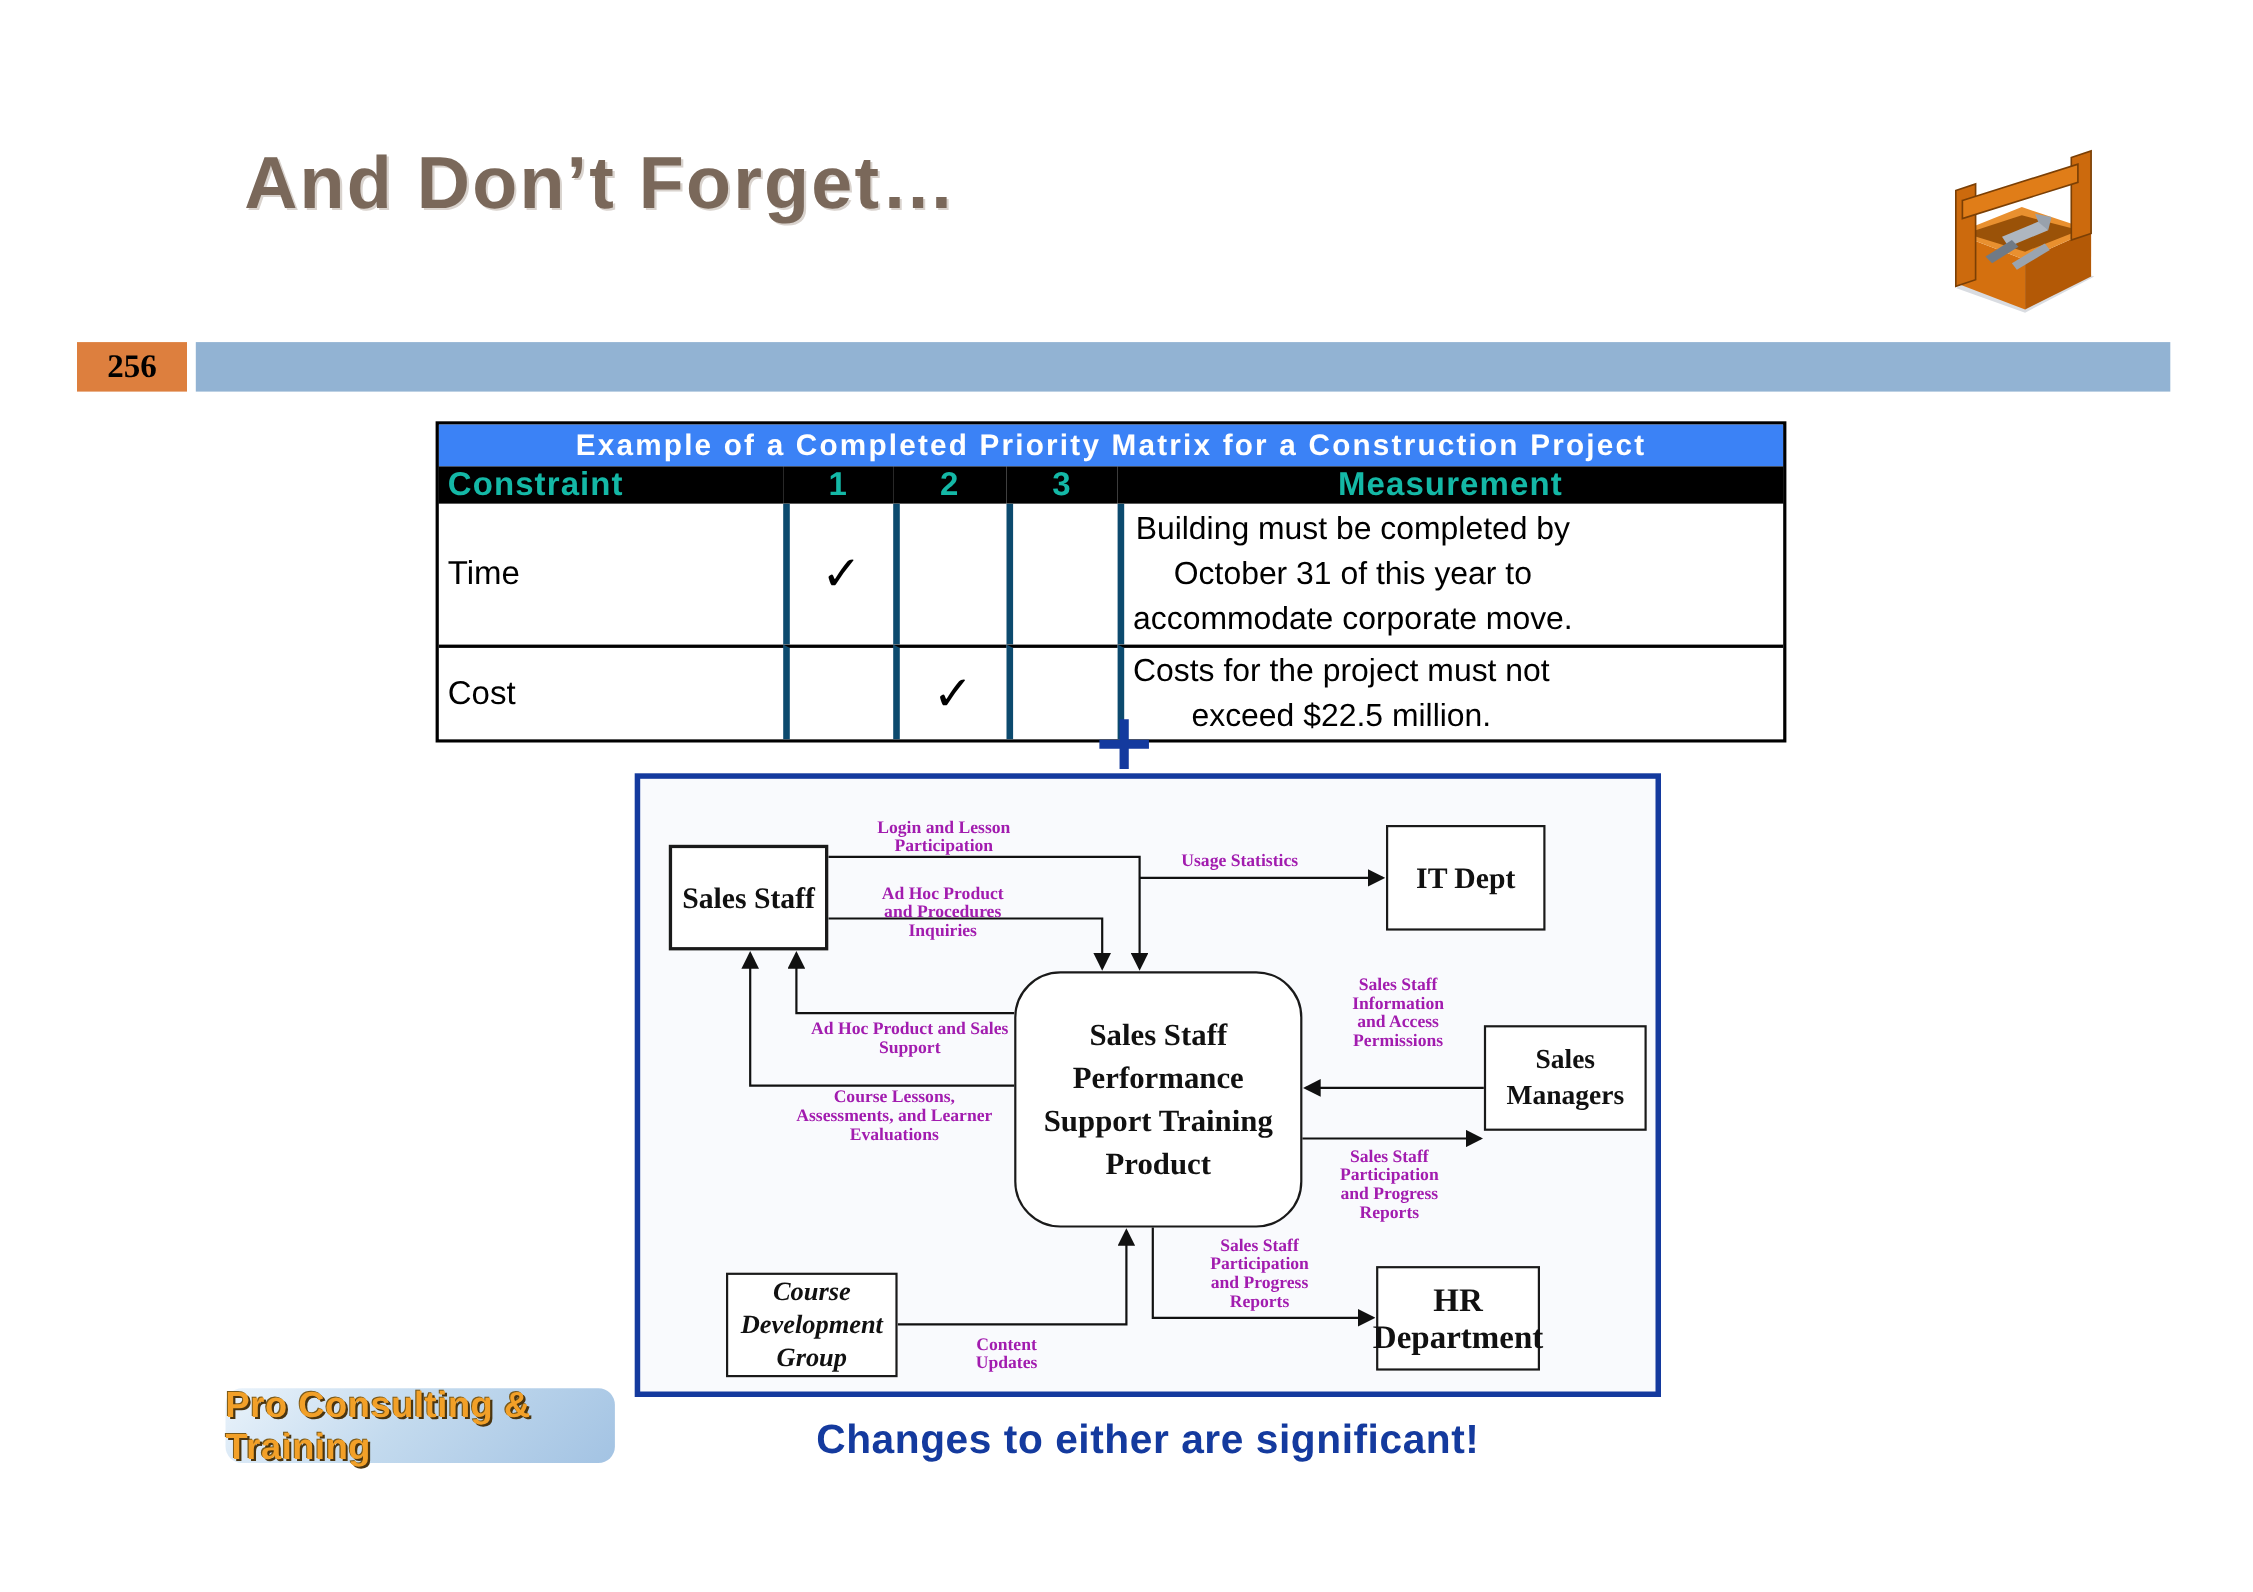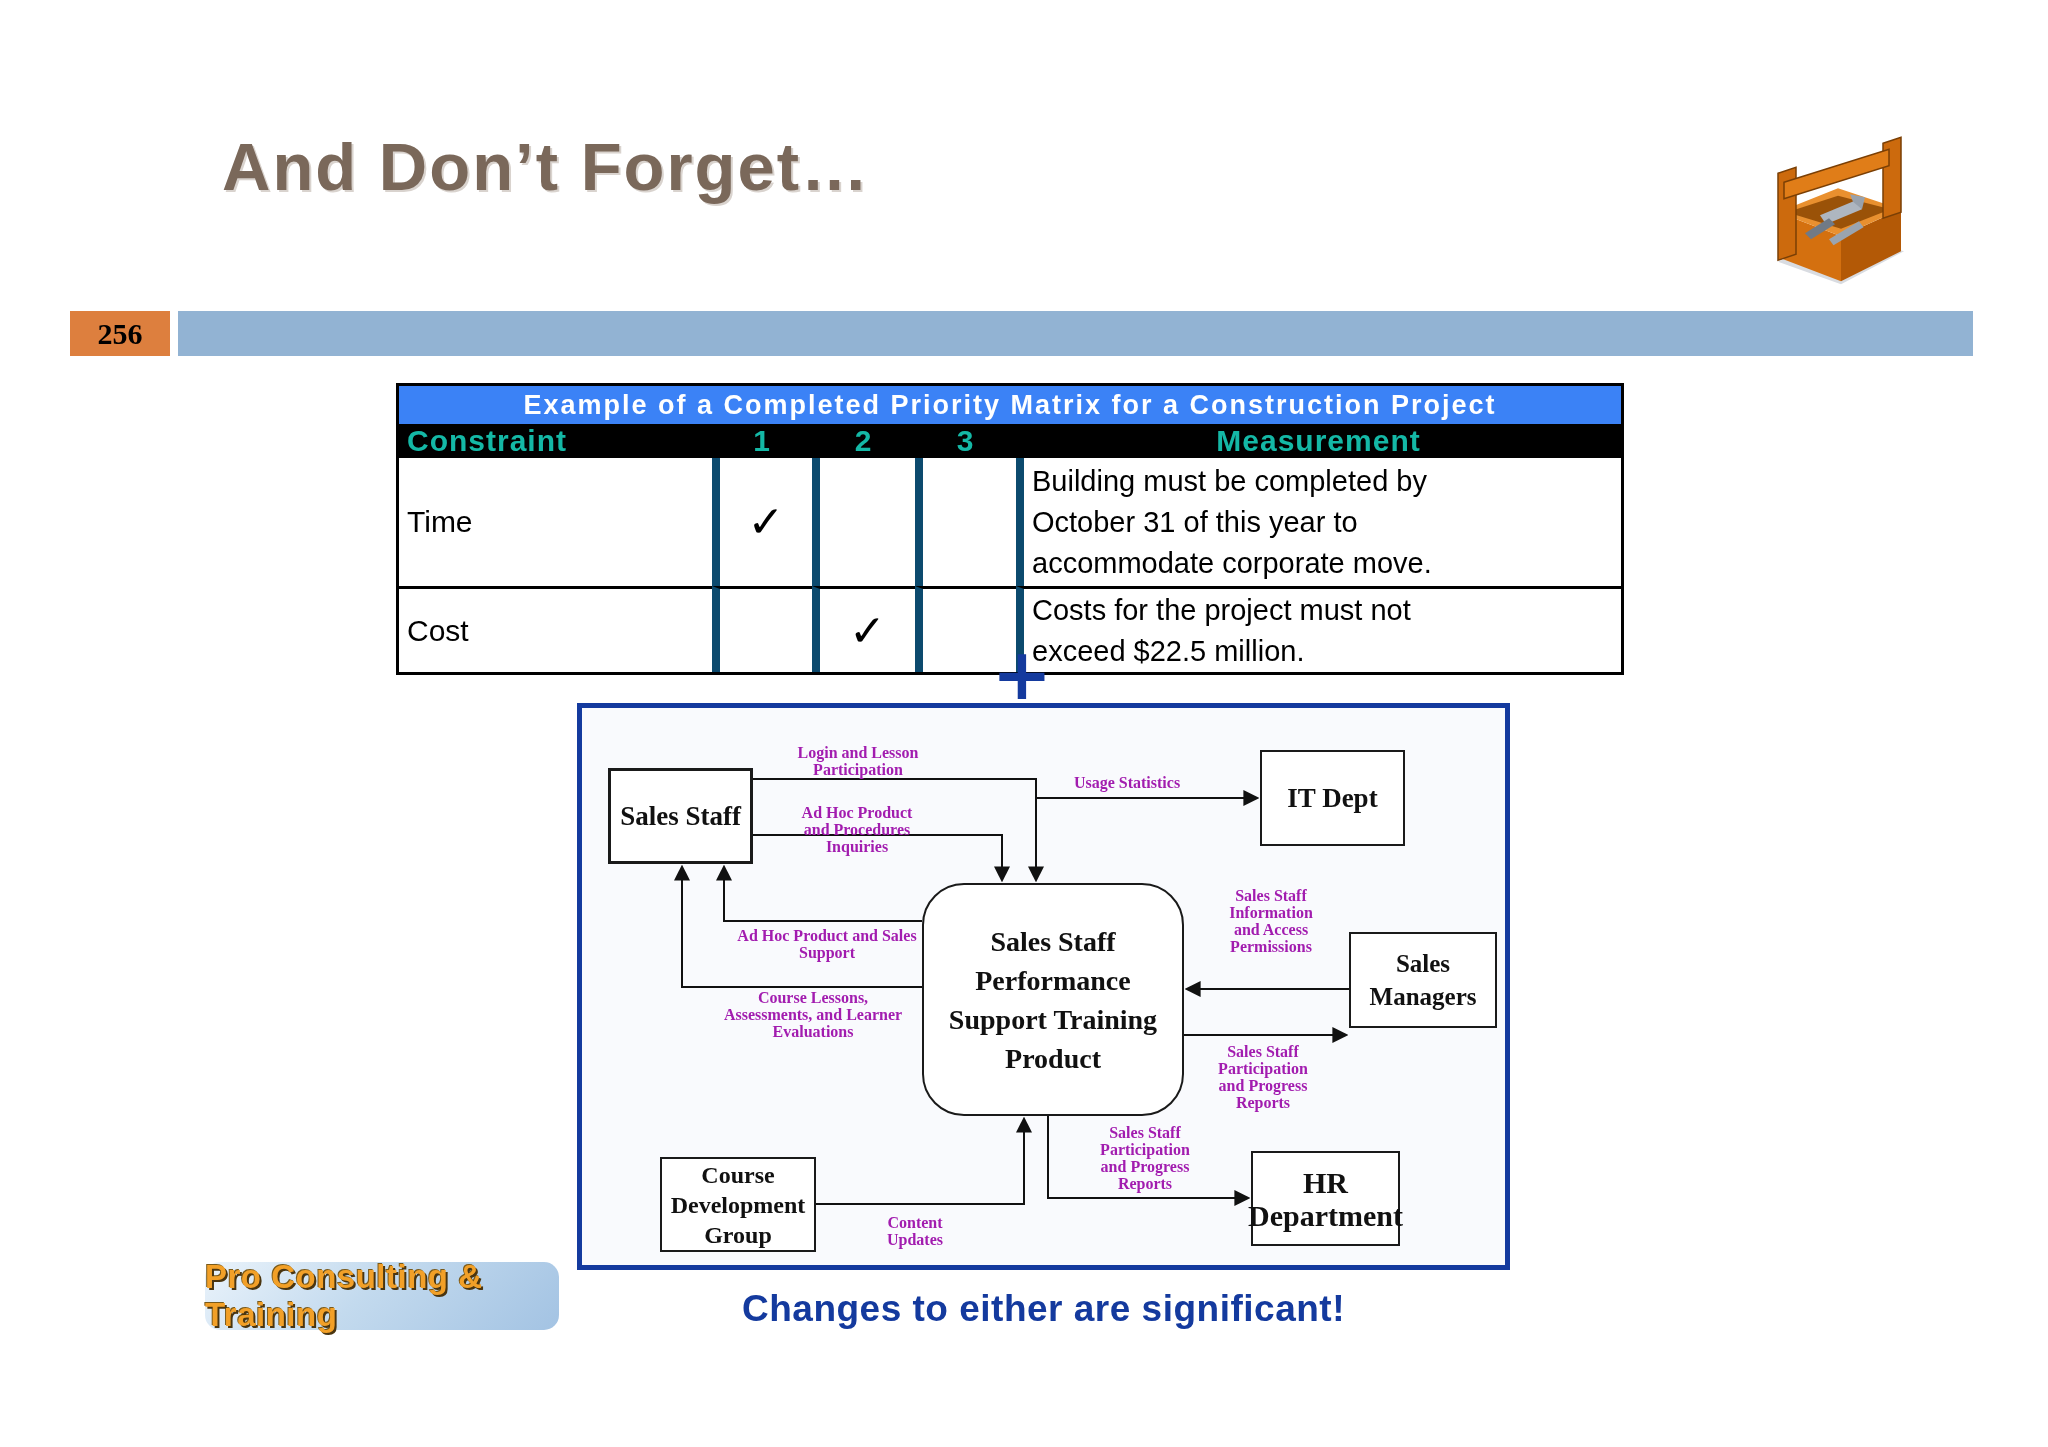--- a/index.html
+++ b/index.html
@@ -22,21 +22,21 @@
           grid-template-rows:38px 34px 128px 86px;
           border:3px solid #000;background:#fff;color:#000;}
   .ptable .trow{grid-column:1/-1;background:#3b82f6;color:#fff;display:flex;align-items:center;
           justify-content:center;font-size:27px;font-weight:bold;letter-spacing:2px;}
   .hcell{background:#000;color:#14b8a6;font-size:30px;font-weight:bold;letter-spacing:1px;
           display:flex;align-items:center;justify-content:center;}
   .hcell.first{justify-content:flex-start;padding-left:8px;}
   .bcell{display:flex;align-items:center;font-size:30px;background:#fff;}
   .bcell.cl{padding-left:8px;}
   .bcell.ctr{justify-content:center;}
-  .bcell.vline{border-left:8px solid #0c4a6e;}
+  .bcell.vline{border-left:6px solid #0c4a6e;text-align:center;}
   .bcell.hline{border-top:3px solid #000;}
   .meas{font-size:29px;line-height:41px;white-space:pre-line;padding-left:8px;}
   .check{font-family:"DejaVu Sans",sans-serif;font-size:44px;font-weight:bold;line-height:1;}
 
   
   .plus{position:absolute;left:986px;top:644px;width:72px;text-align:center;
         color:#143a9e;font-size:72px;font-weight:900;line-height:60px;
         font-family:"DejaVu Sans",sans-serif;}
 
   
@@ -145,21 +145,21 @@
     </svg>
 
     <div class="node" style="left:26px;top:60px;width:145px;height:96px;font-size:27px;border-width:3px;">Sales Staff</div>
     <div class="node" style="left:678px;top:42px;width:145px;height:96px;font-size:27px;">IT Dept</div>
     <div class="node big" style="left:340px;top:175px;width:262px;height:233px;">Sales Staff
 Performance
 Support Training
 Product</div>
     <div class="node" style="left:767px;top:224px;width:148px;height:96px;font-size:25px;line-height:33px;">Sales
 Managers</div>
-    <div class="node" style="left:78px;top:449px;width:156px;height:95px;font-size:24px;line-height:30px;">Course
+    <div class="node" style="left:78px;top:449px;width:156px;height:95px;font-size:24px;line-height:30px;font-style:italic;">Course
 Development
 Group</div>
     <div class="node" style="left:669px;top:443px;width:149px;height:95px;font-size:30px;line-height:33px;">HR
 Department</div>
 
     <div class="lbl" style="left:276px;top:36px;">Login and Lesson
 Participation</div>
     <div class="lbl" style="left:275px;top:96px;">Ad Hoc Product
 and Procedures
 Inquiries</div>

